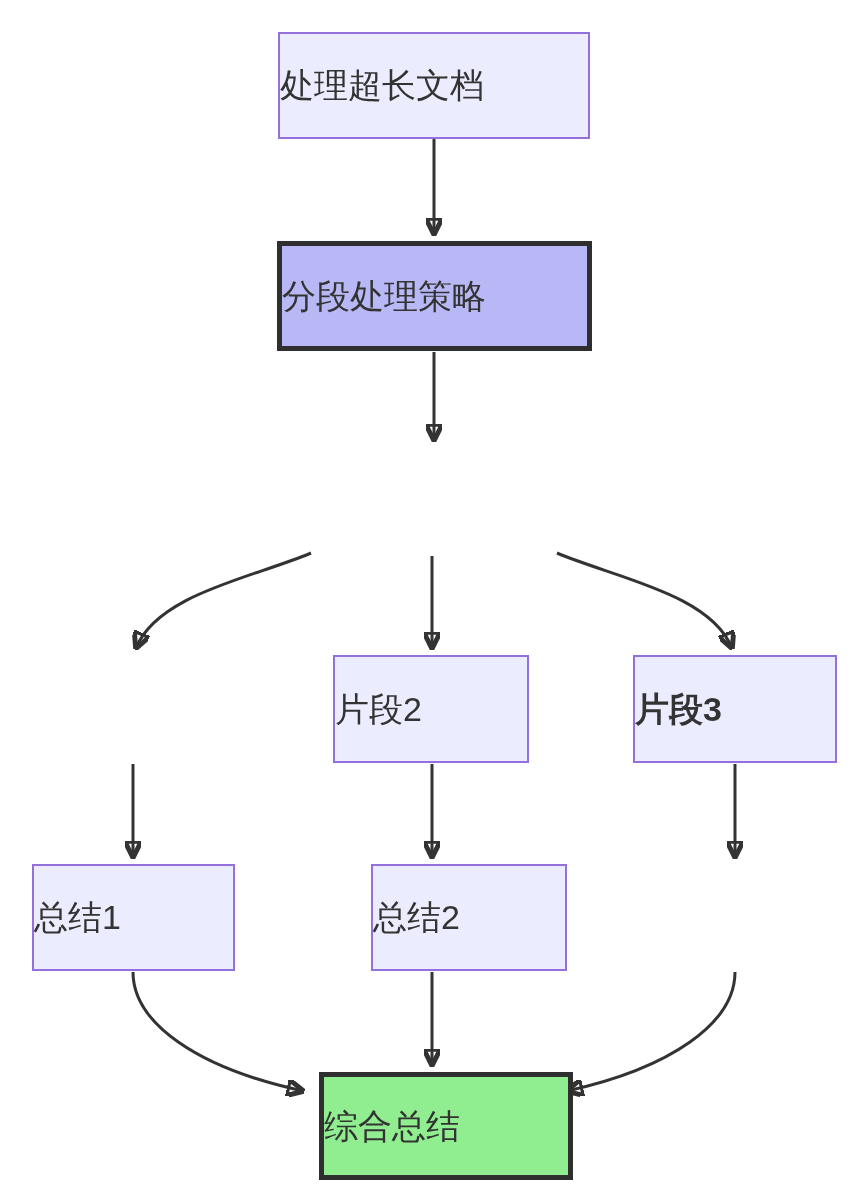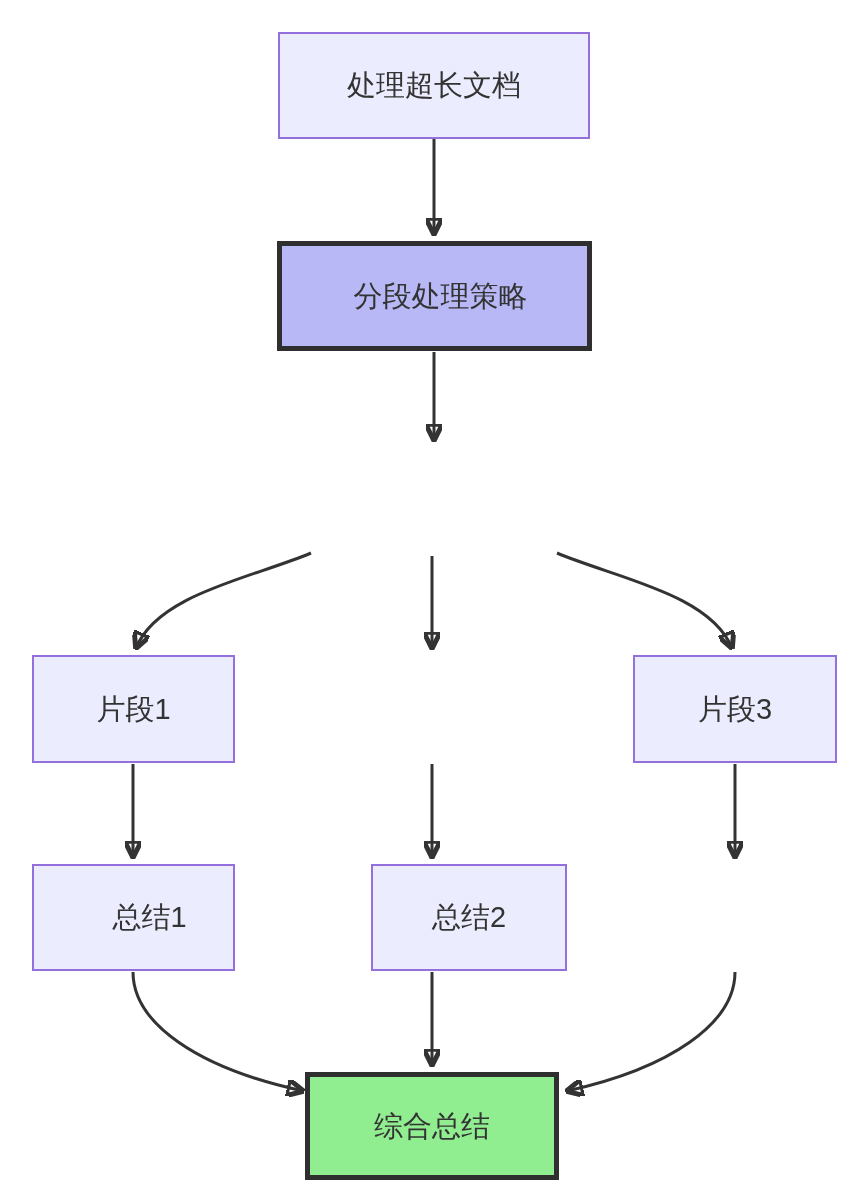--- a/index.html
+++ b/index.html
@@ -19,32 +19,31 @@
     position:relative;
     width:852px;height:1196px;
     background:var(--background);
     overflow:hidden;
   }
   .edges{position:absolute;left:0;top:0;width:852px;height:1196px;}
   .edges path{fill:none;stroke:var(--edge);stroke-width:3px;}
   .node{
     position:absolute;
     box-sizing:border-box;
-    display:flex;align-items:center;justify-content:center;
+    display:flex;align-items:center;
     background:var(--node-fill);
     border:2px solid var(--node-stroke);
     color:var(--text);
-    font-size:29px;
+    font-size:34px;
     line-height:1.2;
     white-space:nowrap;
   }
   .node.highlight{
     background:var(--highlight-fill);
     border:5px solid var(--highlight-stroke);
-    padding-left:12px;
   }
   .node.success{
     background:var(--success-fill);
     border:5px solid var(--success-stroke);
   }
 </style>
 </head>
 <body>
 
 <div class="canvas">
@@ -70,35 +69,35 @@
 
   <div class="node default" style="left:278px;top:32px;width:312px;height:107px;">
     <span>处理超长文档</span>
   </div>
 
   <div class="node highlight" style="left:277px;top:241px;width:315px;height:110px;">
     <span>分段处理策略</span>
   </div>
 
 
-  <div class="node default" style="left:32px;top:655px;width:203px;height:108px;">
-    <span>片段1</span>
+
+  <div class="node default" style="left:333px;top:655px;width:196px;height:108px;">
+    <span>片段2</span>
   </div>
 
-
-  <div class="node default" style="left:633px;top:655px;width:204px;height:108px;">
+  <div class="node default" style="left:633px;top:655px;width:204px;height:108px;font-weight:bold;">
     <span>片段3</span>
   </div>
 
-  <div class="node default" style="left:32px;top:864px;width:203px;height:107px;padding-left:32px;">
+  <div class="node default" style="left:32px;top:864px;width:203px;height:107px;">
     <span>总结1</span>
   </div>
 
   <div class="node default" style="left:333px;top:864px;width:196px;height:107px;margin-left:38px;">
     <span>总结2</span>
   </div>
 
 
-  <div class="node success" style="left:305px;top:1072px;width:254px;height:108px;">
+  <div class="node success" style="left:319px;top:1072px;width:254px;height:108px;">
     <span>综合总结</span>
   </div>
 
 </div>
 
 </body></html>

